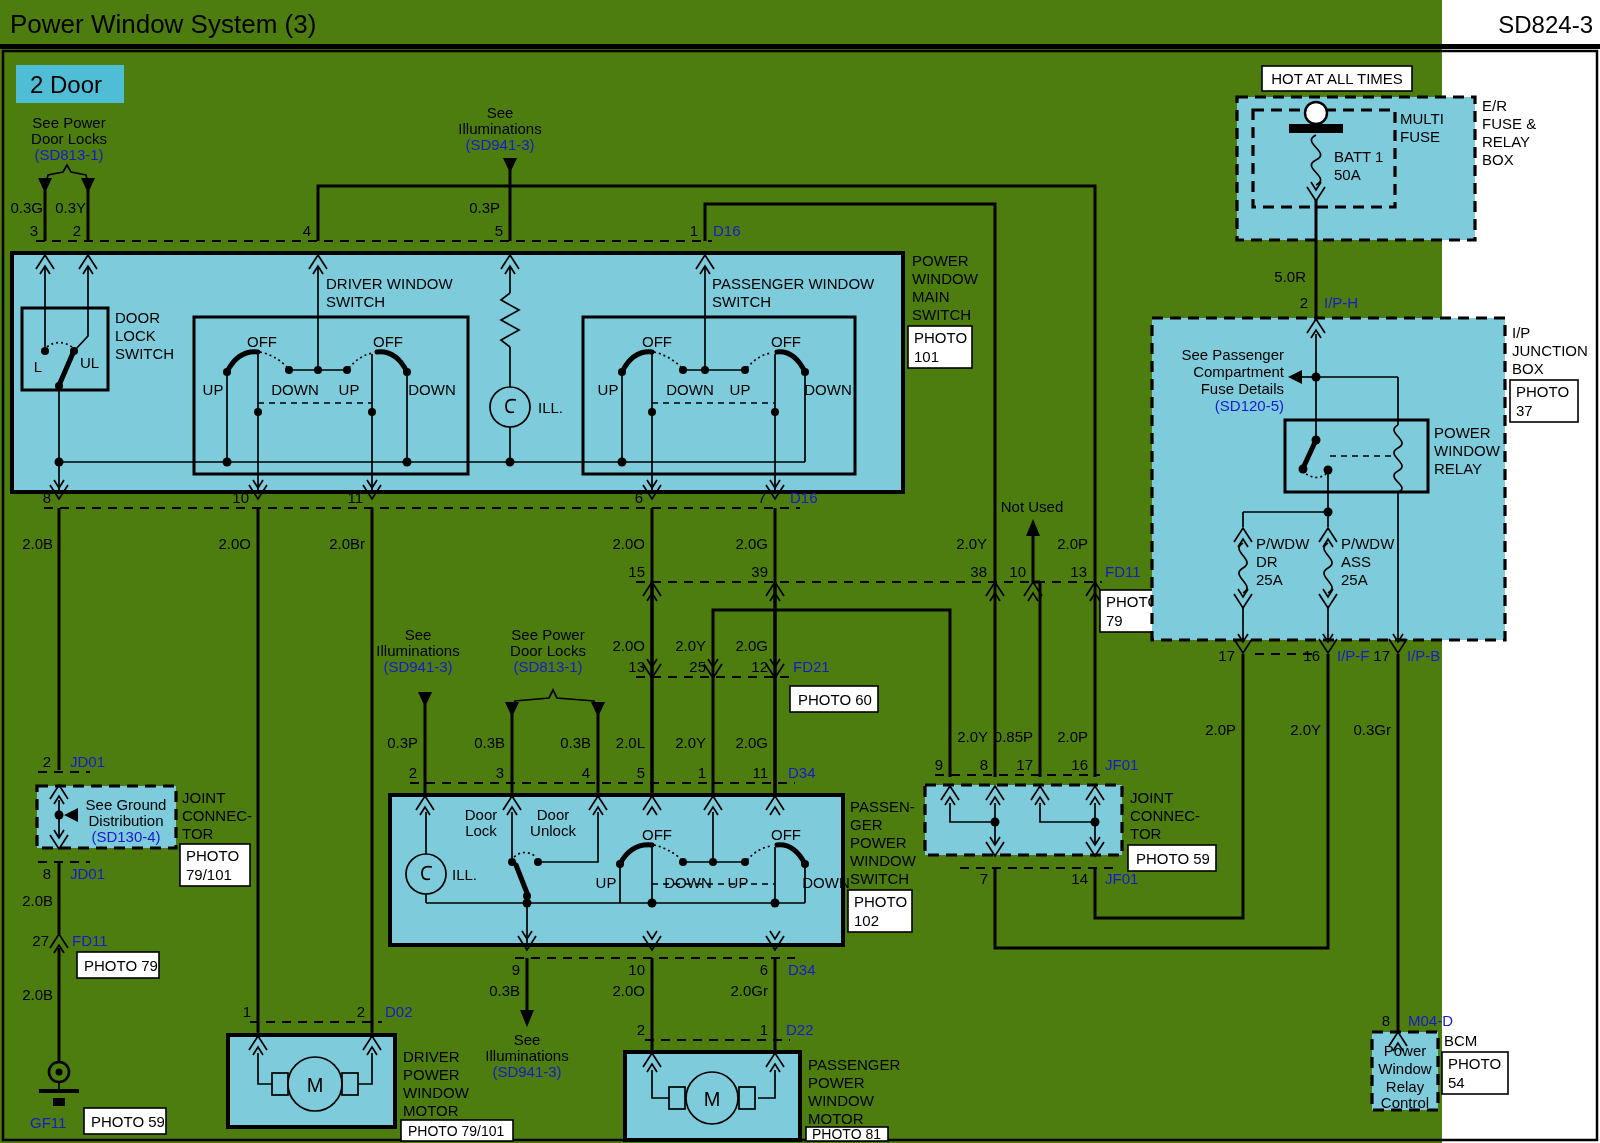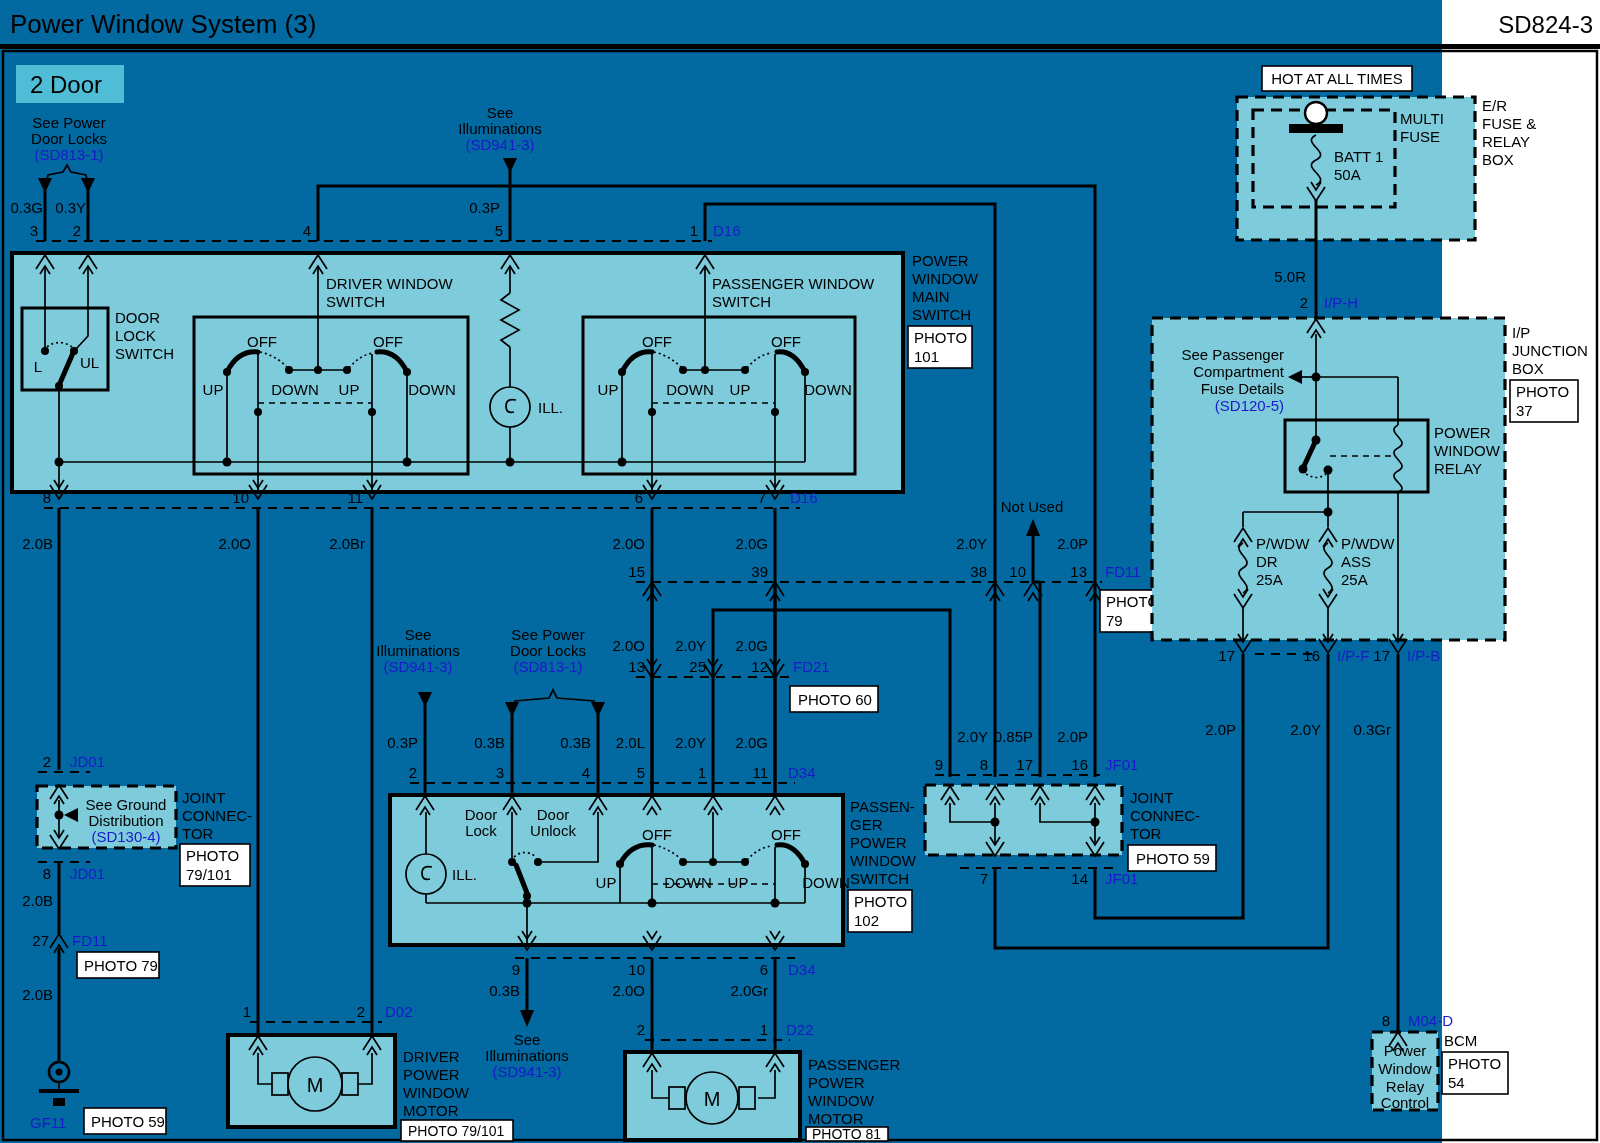--- a/index.html
+++ b/index.html
@@ -1,16 +1,16 @@
 <!DOCTYPE html>
 <html><head>
 <meta charset="utf-8">
 <style>
   html,body{margin:0;padding:0;background:#fff;}
-  .page{width:1442px;height:1143px;position:relative;background:#0369a1;}
+  .page{width:1442px;height:1143px;position:relative;background:#4d7c0f;}
   svg{display:block;}
   text{font-family:"Liberation Sans","DejaVu Sans",sans-serif;font-size:15px;fill:#000;}
   .t26{font-size:26px;}
   .t24{font-size:24px;}
   .t14{font-size:14px;}
   .t20{font-size:20px;}
   .ref{fill:#1a1acc;}
   .ac{text-anchor:middle;}
   .ae{text-anchor:end;}
   .w{stroke:#000;stroke-width:3;fill:none;}

